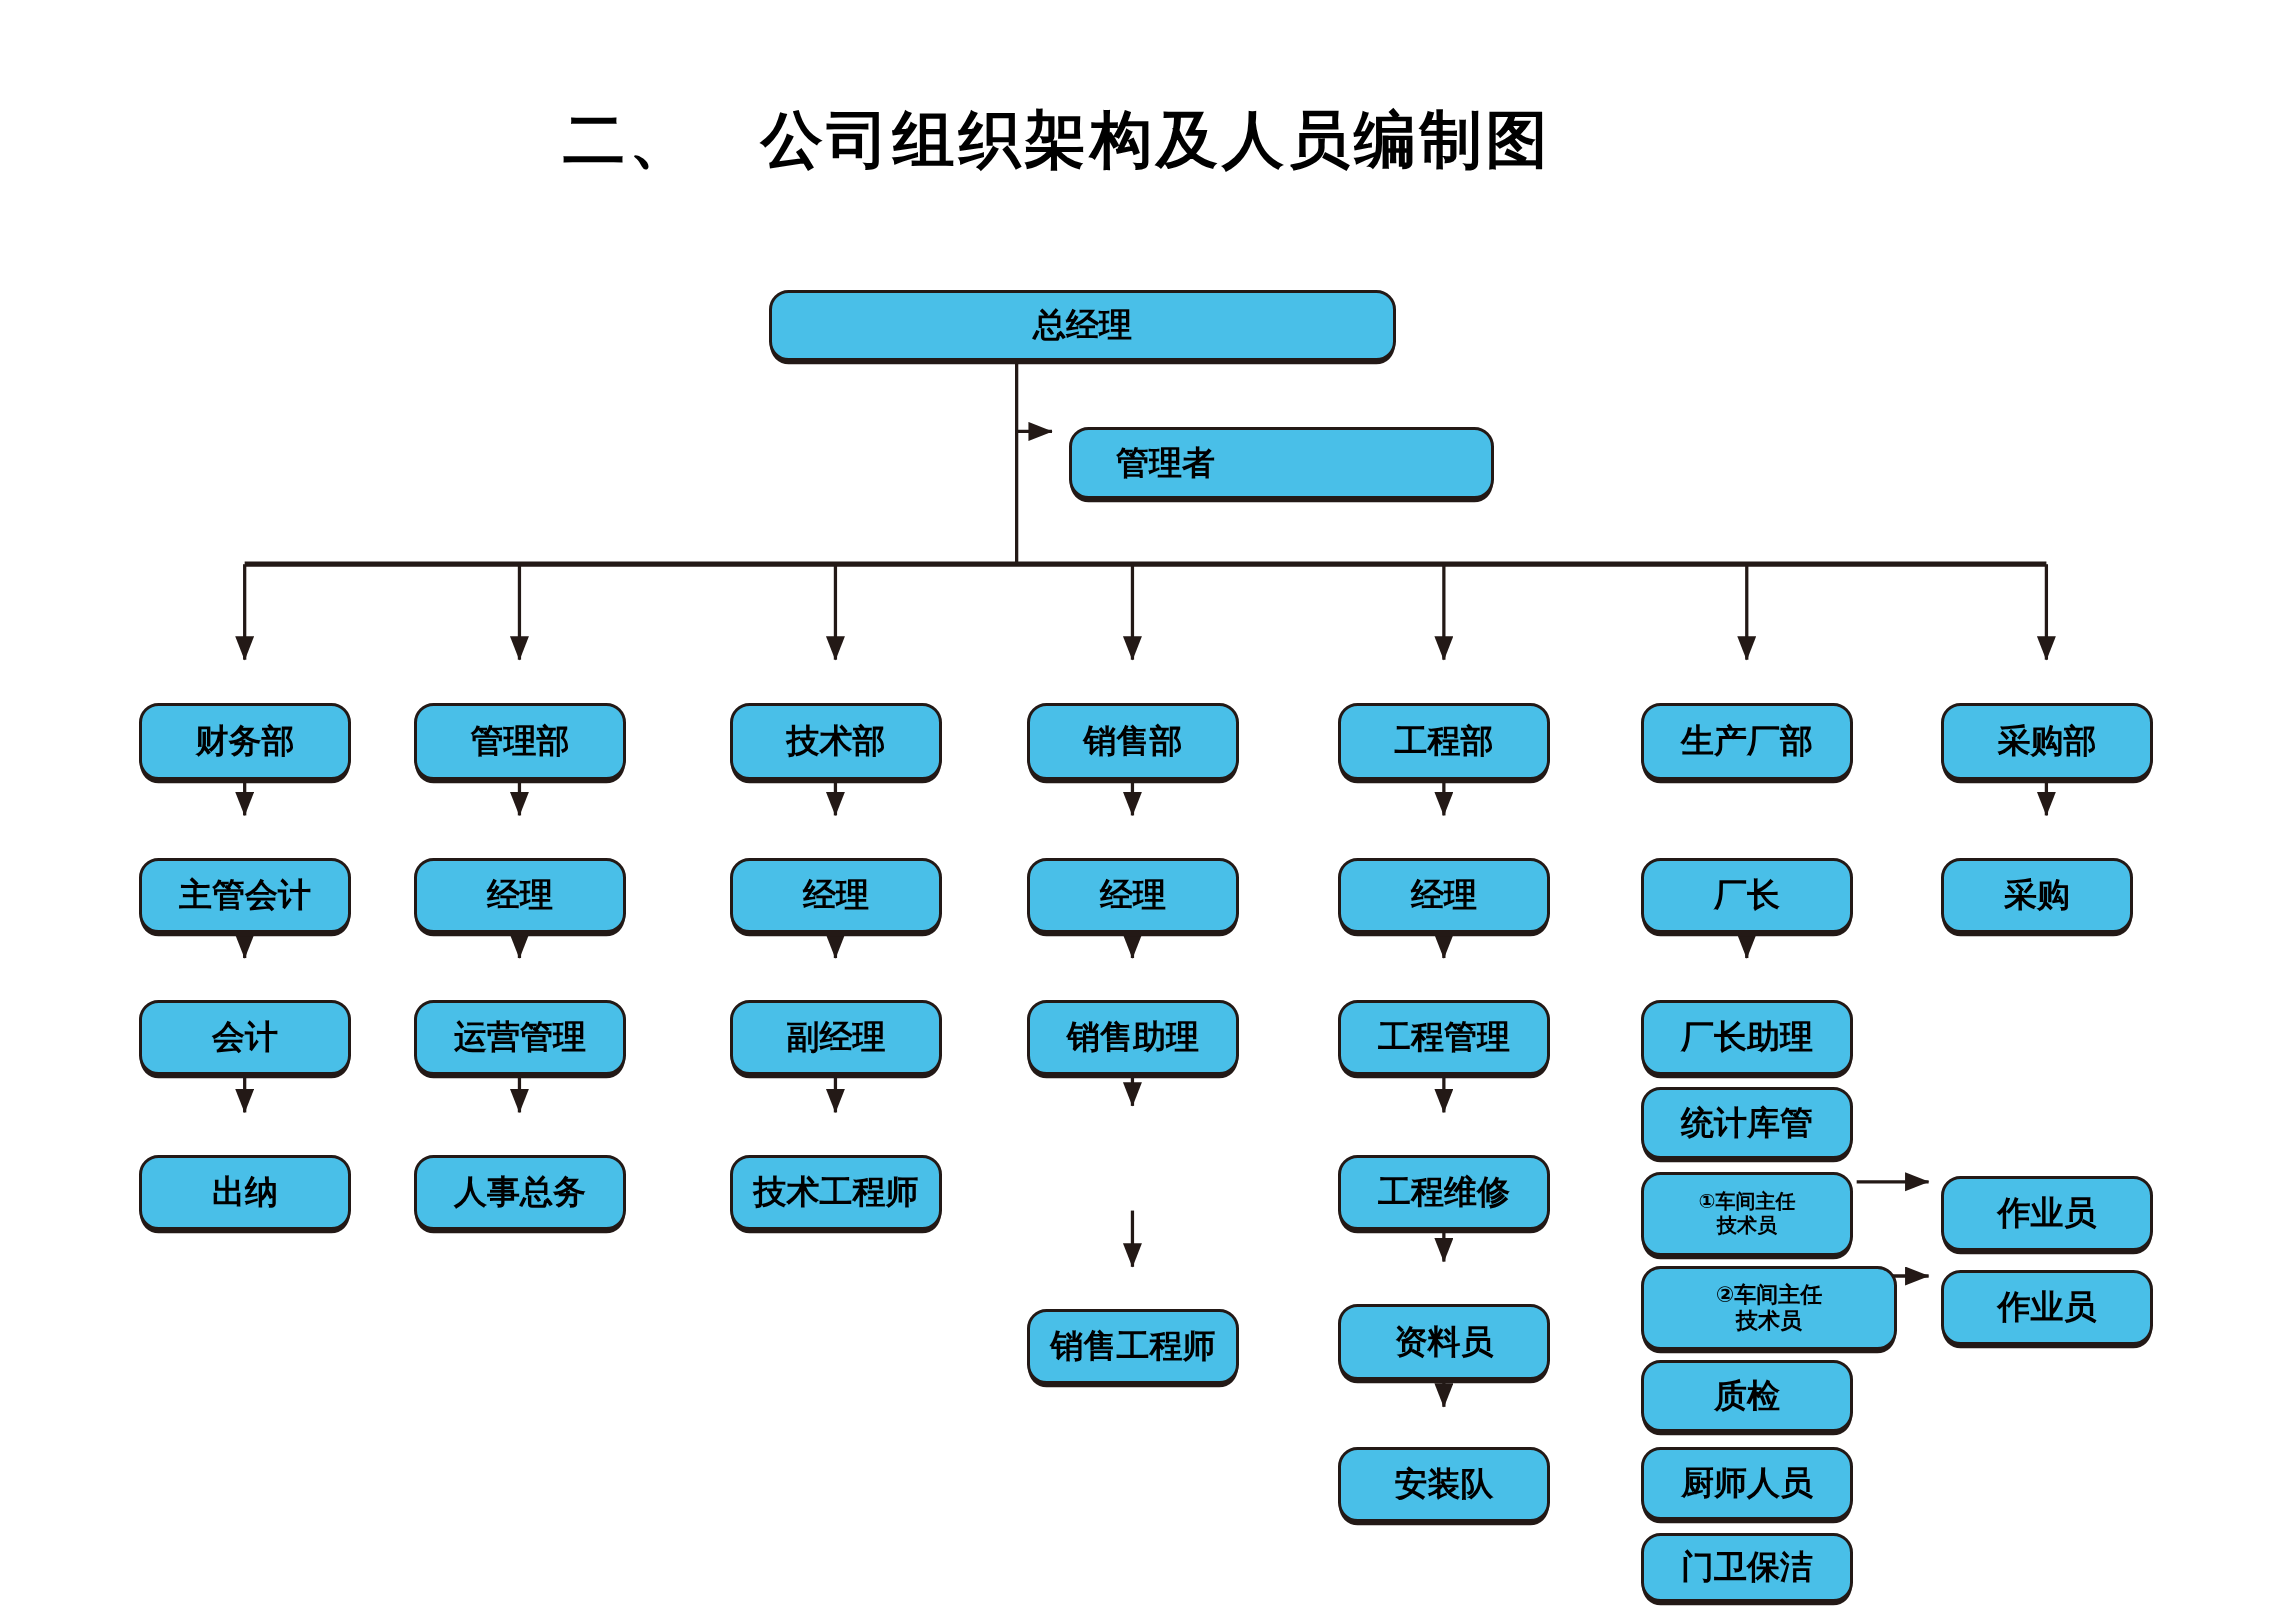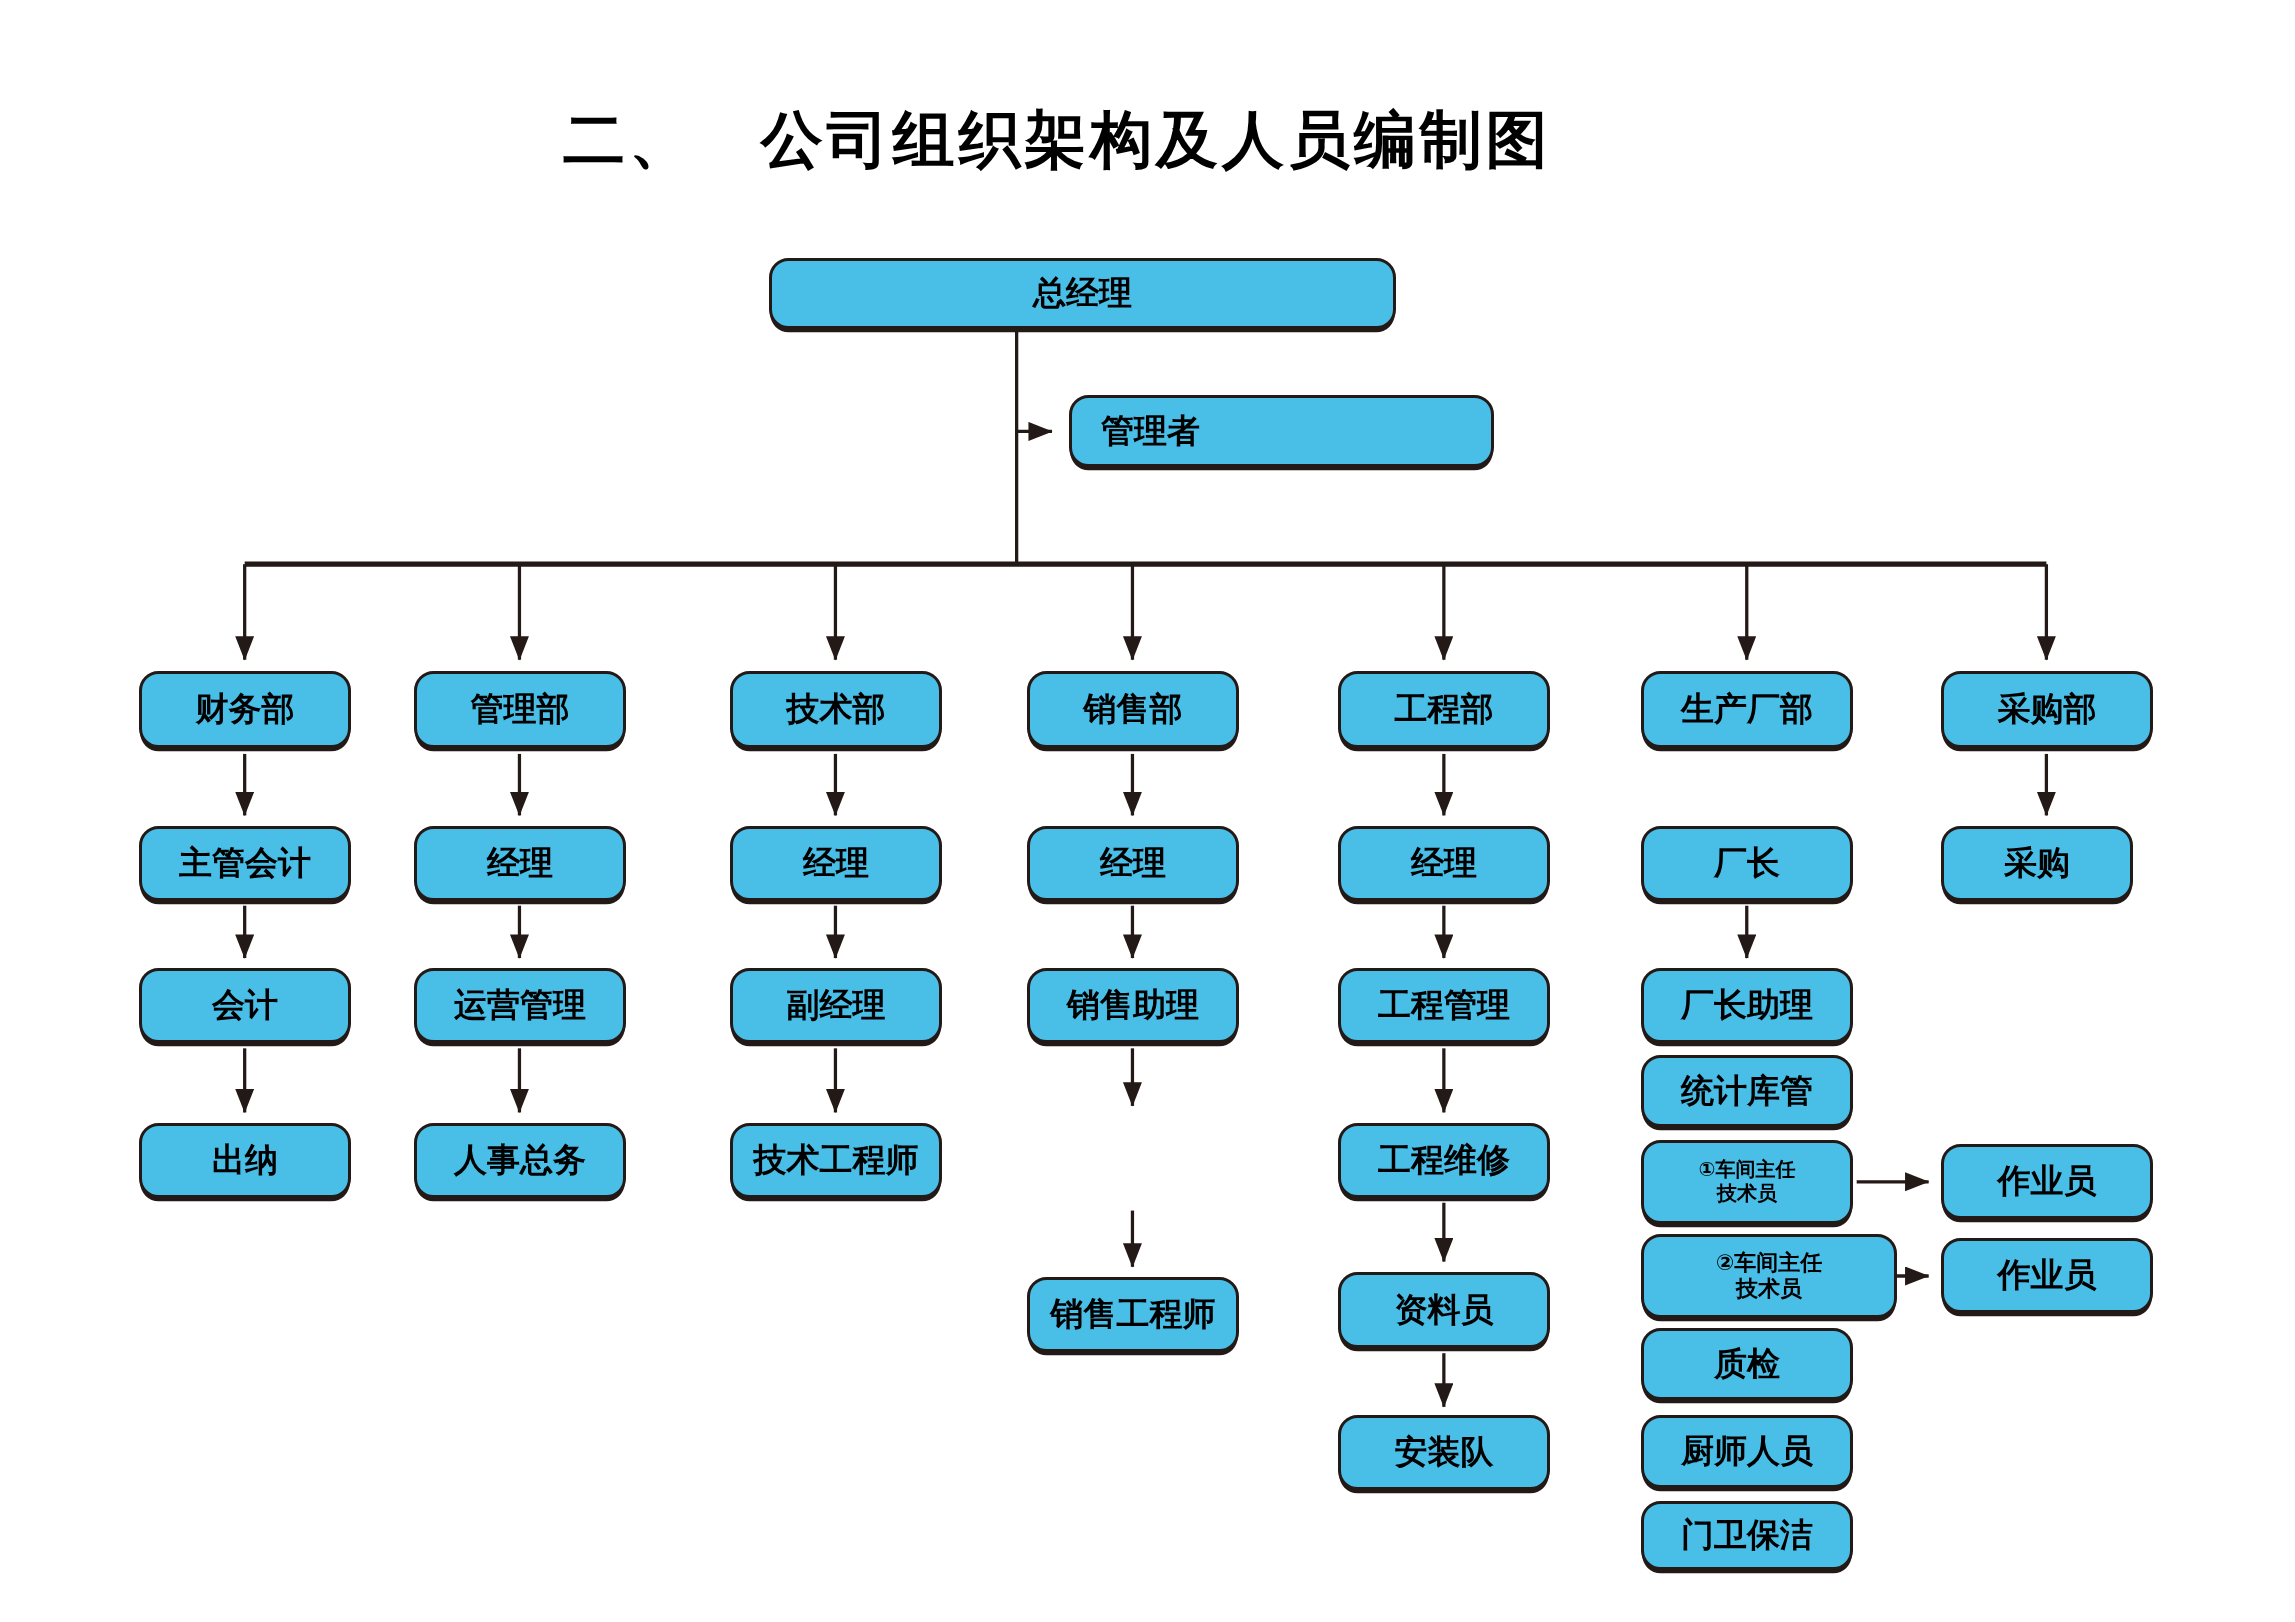--- a/index.html
+++ b/index.html
@@ -10,23 +10,23 @@
   .title{
     position:absolute;left:563px;top:98px;
     font-size:62px;font-weight:700;color:#000;letter-spacing:3.9px;white-space:pre;
   }
   .wires{position:absolute;left:0;top:0;z-index:0;}
   .node{
     position:absolute;z-index:1;box-sizing:border-box;
     background:#49bfe8;border:3.9px solid #231916;border-radius:19.6px;
     box-shadow:0 4.6px 0 -1.3px #231916;
     display:flex;flex-direction:column;align-items:center;justify-content:center;
-    font-size:33px;font-weight:700;color:#000;line-height:1.18;text-align:center;
+    font-size:33px;font-weight:700;color:#000;line-height:1.18;text-align:center;margin-top:32px;
   }
-  .node.align-left{align-items:flex-start;padding-left:29px;text-align:left;}
+  .node.align-left{align-items:flex-start;padding-left:44px;text-align:left;}
   .node span{display:block;}
 </style>
 </head>
 <body>
 
 <div class="canvas">
 
   <div class="title">二、　公司组织架构及人员编制图</div>
 
   <svg class="wires" width="2295" height="1623" viewBox="0 0 3508 2480">

